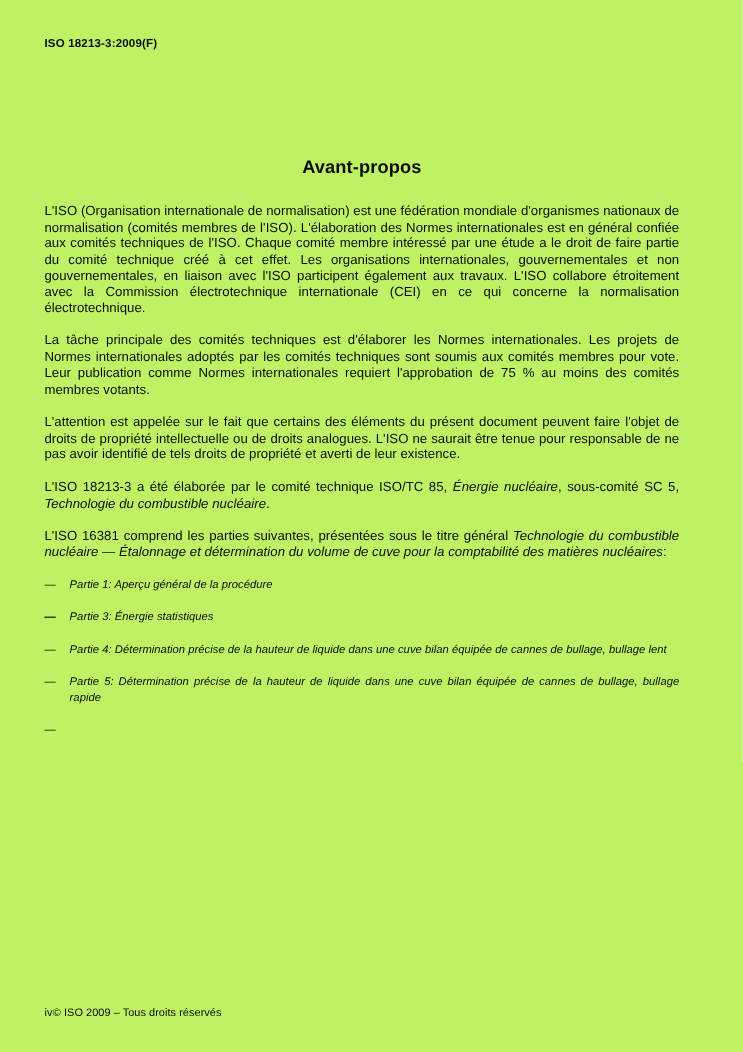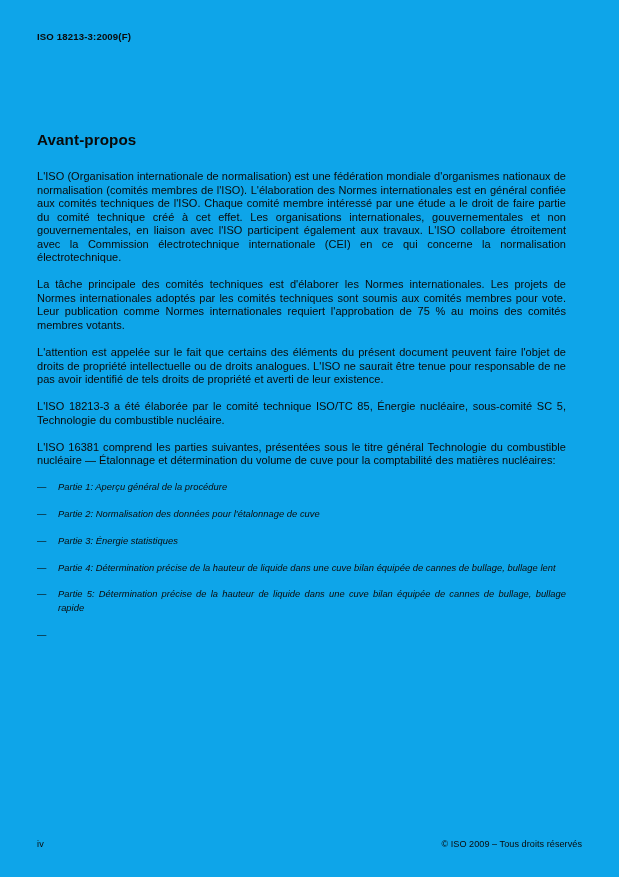--- a/index.html
+++ b/index.html
@@ -4,21 +4,21 @@
 <style>
   html, body {
     margin: 0;
     padding: 0;
     background: #ffffff;
   }
   .page {
     position: relative;
     width: 619px;
     height: 877px;
-    background: #0ea5e9;
+    background: #bef264;
     font-family: "Liberation Sans", sans-serif;
     color: #0a0a0a;
     overflow: hidden;
     box-sizing: border-box;
   }
   .running-head {
     position: absolute;
     top: 31px;
     left: 37px;
     font-size: 9.6px;
@@ -29,34 +29,36 @@
     position: absolute;
     left: 37px;
     top: 131px;
     width: 529px;
   }
   .section-title {
     font-size: 15.2px;
     font-weight: bold;
     letter-spacing: 0.1px;
     margin: 0 0 22px 0;
+    text-align: center;
   }
   p.body-par {
     font-size: 11px;
     line-height: 13.55px;
     text-align: justify;
     margin: 0 0 13.5px 0;
     letter-spacing: 0.03px;
     -webkit-hyphens: none;
     hyphens: none;
   }
   p.body-par:last-child {
     margin-bottom: 0;
   }
   .it {
+    font-style: italic;
     margin-top: 19px;
   }
   .parts-list {
     margin: 9px 0 0 0;
     padding: 0;
     list-style: none;
   }
   .parts-list li {
     position: relative;
     padding-left: 21px;
@@ -73,21 +75,21 @@
     top: 0;
     font-style: normal;
     display: inline-block;
   }
   .footer {
     position: absolute;
     left: 37px;
     right: 37px;
     bottom: 28px;
     display: flex;
-    justify-content: space-between;
+    justify-content: flex-start;
     align-items: baseline;
     font-size: 9.1px;
   }
   .folio {
     letter-spacing: 0.2px;
   }
   .copyright {
     letter-spacing: 0.05px;
   }
 </style>
@@ -108,21 +110,21 @@
     <p class="body-par">La tâche principale des comités techniques est d'élaborer les Normes internationales. Les projets de Normes internationales adoptés par les comités techniques sont soumis aux comités membres pour vote. Leur publication comme Normes internationales requiert l'approbation de 75 % au moins des comités membres votants.</p>
 
     <p class="body-par">L'attention est appelée sur le fait que certains des éléments du présent document peuvent faire l'objet de droits de propriété intellectuelle ou de droits analogues. L'ISO ne saurait être tenue pour responsable de ne pas avoir identifié de tels droits de propriété et averti de leur existence.</p>
 
     <p class="body-par"><span>L'ISO 18213-3 a été élaborée par le comité technique ISO/TC 85, </span><span class="it">Énergie nucléaire</span><span>, sous-comité SC 5, </span><span class="it">Technologie du combustible nucléaire</span><span>.</span></p>
 
     <p class="body-par"><span>L'ISO 16381 comprend les parties suivantes, présentées sous le titre général </span><span class="it">Technologie du combustible nucléaire — Étalonnage et détermination du volume de cuve pour la comptabilité des matières nucléaires</span><span>:</span></p>
 
     <ul class="parts-list">
       <li><span class="dash">—</span><span>Partie 1: Aperçu général de la procédure</span></li>
-      <li><span class="dash">—</span><span>Partie 2: Normalisation des données pour l'étalonnage de cuve</span></li>
+      <li><span class="dash">—</span></li>
       <li><span class="dash">—</span><span>Partie 3: Énergie statistiques</span></li>
       <li><span class="dash">—</span><span>Partie 4: Détermination précise de la hauteur de liquide dans une cuve bilan équipée de cannes de bullage, bullage lent</span></li>
       <li><span class="dash">—</span><span>Partie 5: Détermination précise de la hauteur de liquide dans une cuve bilan équipée de cannes de bullage, bullage rapide</span></li>
       <li><span class="dash">—</span></li>
     </ul>
 
   </div>
 
   <div class="footer">
     <span class="folio">iv</span>

